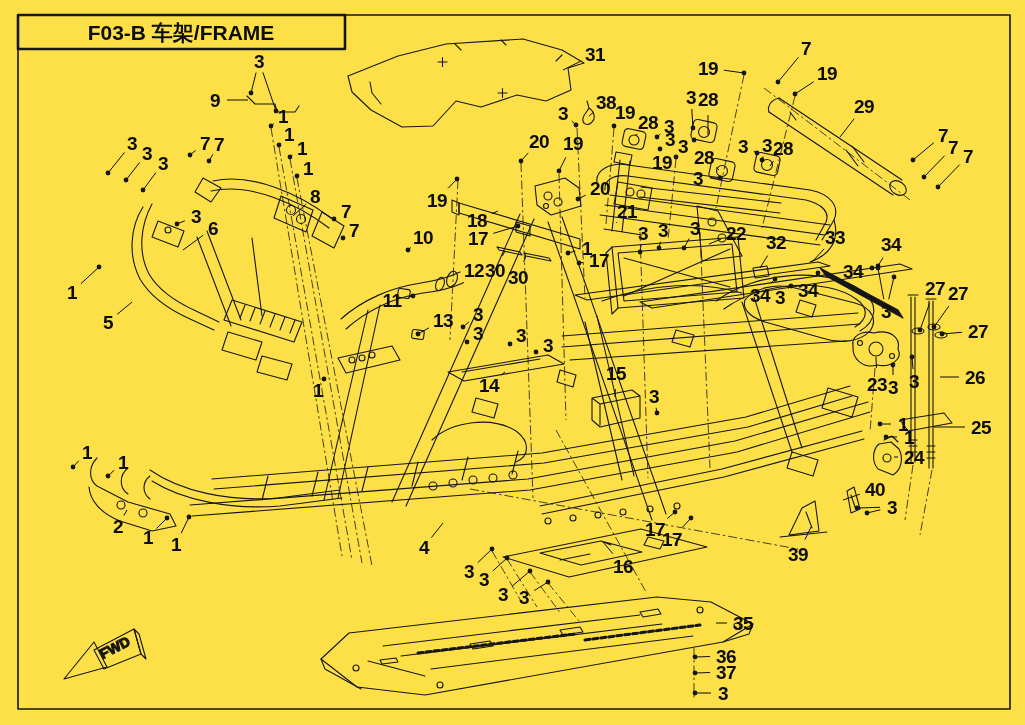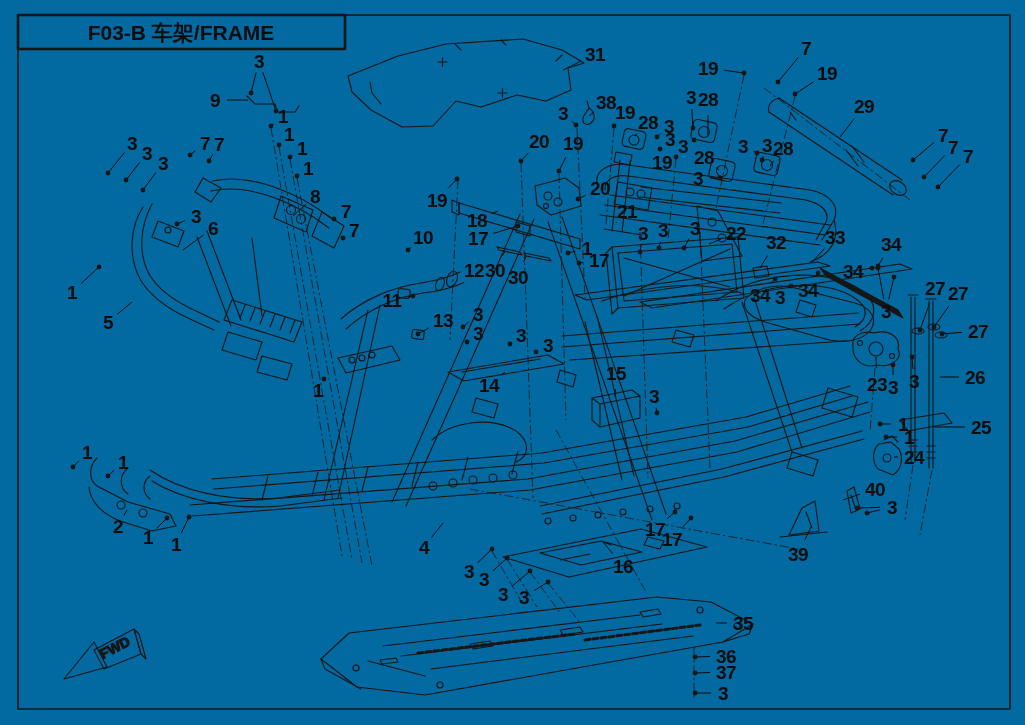--- a/index.html
+++ b/index.html
@@ -1,16 +1,16 @@
 <!DOCTYPE html>
 <html><head>
 <meta charset="utf-8">
 <style>
   html,body{margin:0;padding:0;background:#ffffff;}
-  .page{position:relative;width:1025px;height:725px;background:#0369a1;overflow:hidden;
+  .page{position:relative;width:1025px;height:725px;background:#fde047;overflow:hidden;
         font-family:"Liberation Sans",sans-serif;}
   svg{display:block;}
   .art{stroke:#161616;fill:none;stroke-width:1.1;stroke-linejoin:round;stroke-linecap:round;}
   .art .thick{stroke-width:1.6;}
   .cl{stroke:#161616;fill:none;stroke-width:0.8;stroke-dasharray:9 3 2.5 3;}
   .callout-text{font:bold 19px "Liberation Sans",sans-serif;fill:#0d0d0d;letter-spacing:-0.5px;}
   .leader{stroke:#0d0d0d;stroke-width:1;}
   .title-text{font:bold 21px "Liberation Sans",sans-serif;fill:#0d0d0d;}
   .fwd-text{font:bold 14px "Liberation Sans",sans-serif;fill:#161616;}
 </style>

